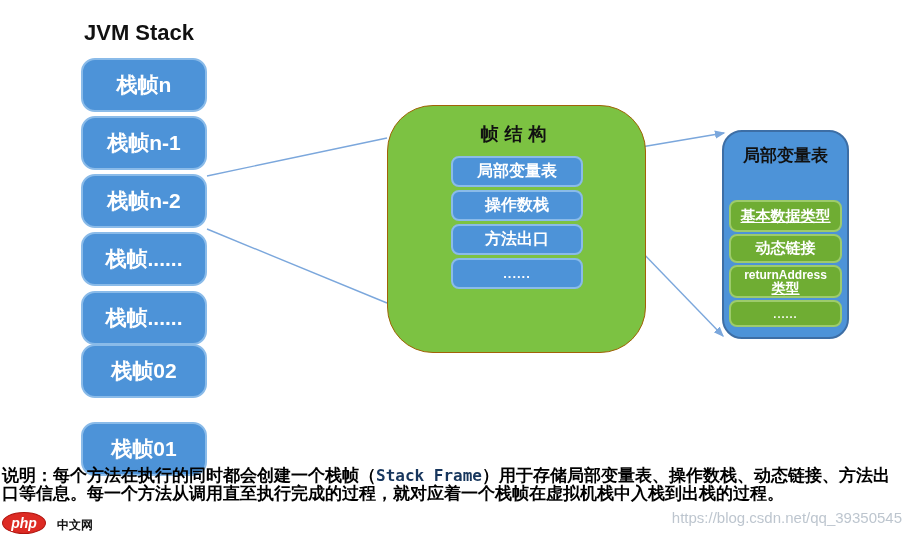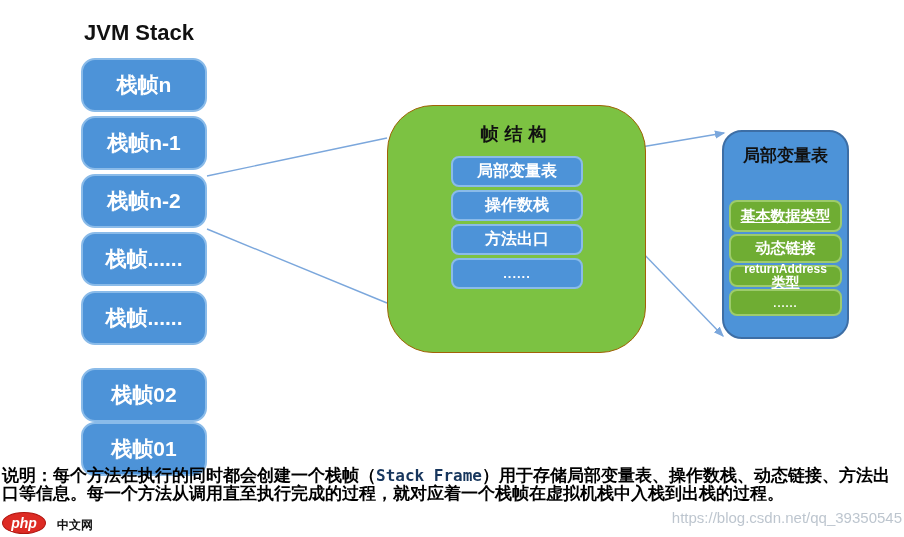--- a/index.html
+++ b/index.html
@@ -45,21 +45,21 @@
   }
   .lvt-items { position:absolute; left:5px; top:68px; width:113px; }
   .lvt-item {
     box-sizing:border-box; width:113px; margin-bottom:2px;
     background:#6FAD33; border:2px solid #9DCB6C; border-radius:8px;
     color:#fff; font-weight:bold; text-align:center;
     display:flex; flex-direction:column; align-items:center; justify-content:center;
   }
   .lvt-item.i1 { height:32px; font-size:15px; }
   .lvt-item.i2 { height:29px; font-size:15px; }
-  .lvt-item.i3 { height:22px; font-size:12px; line-height:13px; }
+  .lvt-item.i3 { height:33px; font-size:12px; line-height:13px; }
   .lvt-item.i4 { height:27px; font-size:11px; letter-spacing:1px; }
   .u { text-decoration:underline; }
   .lvt-item .l2 { font-size:14px; }
   
   svg.connectors { position:absolute; left:0; top:0; pointer-events:none; }
   svg.connectors line { stroke:#7BA7DC; stroke-width:1.4; }
   
   .caption {
     position:absolute; left:2px; top:467px; width:900px;
     font-size:17px; line-height:18px; font-weight:bold; color:#000;
@@ -95,21 +95,21 @@
   <line x1="582" y1="190" x2="723" y2="336" marker-end="url(#arr)"></line>
 </svg>
 
 <div class="page-title">JVM Stack</div>
 
 <div class="stack-box" style="top:58px">栈帧n</div>
 <div class="stack-box" style="top:116px">栈帧n-1</div>
 <div class="stack-box" style="top:174px">栈帧n-2</div>
 <div class="stack-box" style="top:232px">栈帧......</div>
 <div class="stack-box" style="top:291px">栈帧......</div>
-<div class="stack-box" style="top:368px">栈帧02</div>
+<div class="stack-box" style="top:344px">栈帧02</div>
 <div class="stack-box" style="top:422px">栈帧01</div>
 
 <div class="frame-panel">
   <div class="frame-panel-title">帧结构</div>
   <div class="frame-items">
     <div class="frame-item">局部变量表</div>
     <div class="frame-item">操作数栈</div>
     <div class="frame-item">方法出口</div>
     <div class="frame-item dots">......</div>
   </div>

